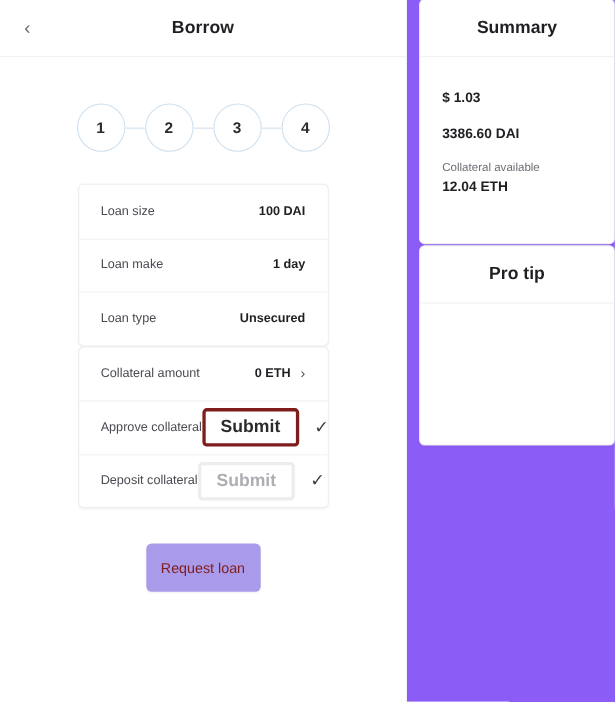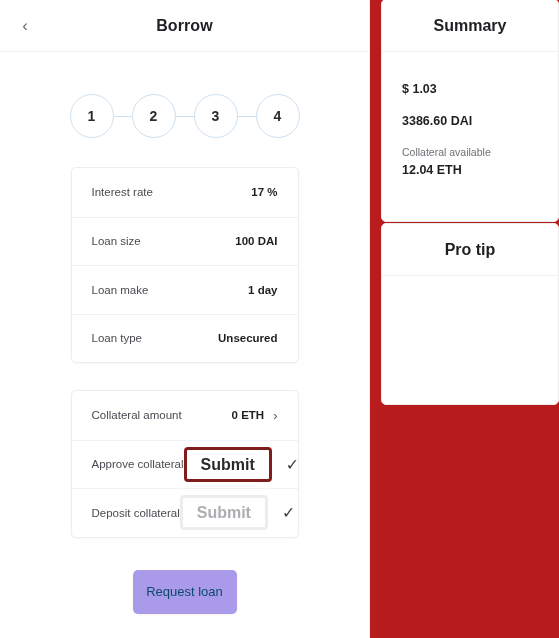--- a/index.html
+++ b/index.html
@@ -94,21 +94,21 @@
     position: relative;
     margin: 0 auto;
     width: 228px;
     background: #ffffff;
     border: 1px solid #ededed;
     border-radius: 5px;
     box-shadow: 0 1px 2px rgba(0,0,0,.035);
     overflow: hidden;
   }
   #details-card { margin-top: 29px; }
-  #collateral-card { margin-top: 27px; }
+  #collateral-card { }
 
   .row {
     height: 48.5px;
     display: flex;
     align-items: center;
     padding: 0 20px;
     border-top: 1px solid #f2f2f2;
   }
   .row:first-child { border-top: none; }
   .row-label {
@@ -160,38 +160,38 @@
 
   
   .primary-wrap {
     display: flex;
     justify-content: center;
     margin-top: 32px;
   }
   .primary-btn {
     font-family: "Liberation Sans", sans-serif;
     background: #a99aea;
-    color: #0c4a6e;
+    color: #7f1d1d;
     font-size: 13px;
     border: none;
     border-radius: 5px;
     width: 104px;
     height: 44px;
     cursor: pointer;
     box-shadow: 0 1px 2px rgba(0,0,0,.05);
   }
 
   
   .right-pane {
     position: relative;
     width: 189px;
     height: 638px;
     padding-left: 11px;
     flex: 0 0 189px;
-    background: #b91c1c;
+    background: #8b5cf6;
   }
   .side-card {
     width: 100%;
     background: #ffffff;
     border: 1px solid #ededed;
     border-radius: 5px;
     box-shadow: 0 1px 2px rgba(0,0,0,.035);
     overflow: hidden;
   }
   #summary-card { height: 223px; margin-top: -1px; }
@@ -245,24 +245,20 @@
       <div class="step-circle">1</div>
       <div class="step-line"></div>
       <div class="step-circle">2</div>
       <div class="step-line"></div>
       <div class="step-circle">3</div>
       <div class="step-line"></div>
       <div class="step-circle">4</div>
     </div>
 
     <div class="card" id="details-card">
-      <div class="row">
-        <div class="row-label">Interest rate</div>
-        <div class="row-value">17 %</div>
-      </div>
       <div class="row">
         <div class="row-label">Loan size</div>
         <div class="row-value">100 DAI</div>
       </div>
       <div class="row">
         <div class="row-label">Loan make</div>
         <div class="row-value">1 day</div>
       </div>
       <div class="row">
         <div class="row-label">Loan type</div>

